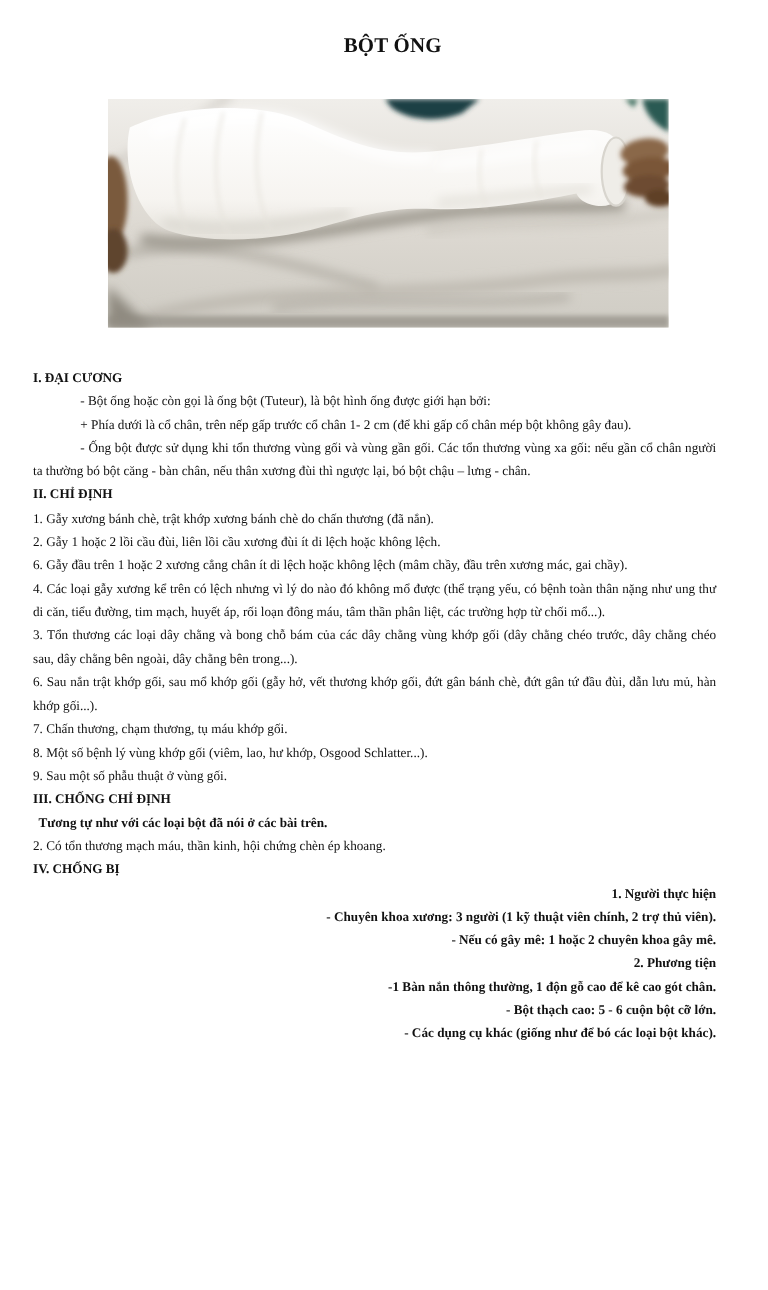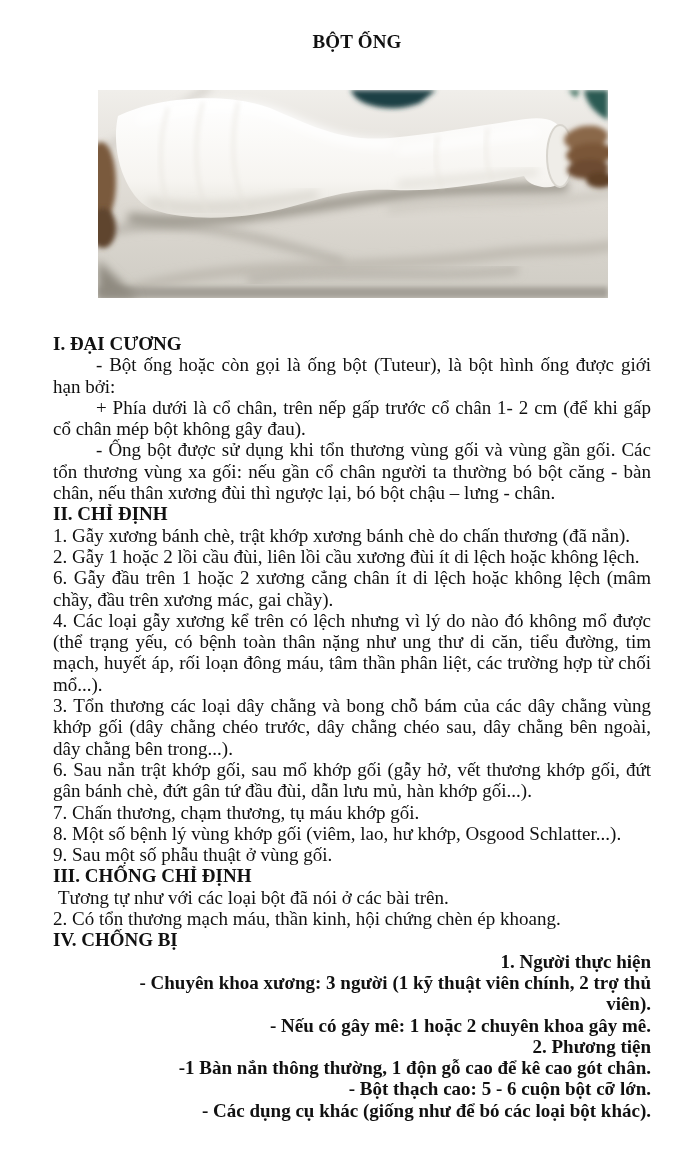--- a/index.html
+++ b/index.html
@@ -10,29 +10,29 @@
   }
   .doc-title{
     margin:31px 0 0 0;text-align:center;font-size:19px;font-weight:bold;
     line-height:22px;letter-spacing:0.2px;padding-left:16px;
   }
   .figure-wrap{
     margin:37px 0 0 98px;width:510px;height:208px;overflow:hidden;
   }
   .figure-wrap svg{display:block;}
   .content{
-    margin:35px 47px 0 53px;
-    font-size:19px;line-height:21.3px;text-align:justify;
+    margin:35px 47px 0 30px;
+    font-size:12px;line-height:21.3px;text-align:justify;
   }
   .content p{margin:0;padding:0;}
   .content p.h{font-weight:bold;text-align:left;}
   .content p.sh{font-weight:bold;text-align:right;}
   .content p.p-indent{text-indent:43px;font-family:Liberation Serif, serif;}
   .content p.p-hang{padding-left:43px;text-align:right;font-weight:bold;}
-  .content p.p-space{padding-left:5px;text-align:left;}
+  .content p.p-space{padding-left:5px;text-align:left;font-weight:bold;}
 </style>
 </head>
 <body>
 
 <div class="page">
 
   <h1 class="doc-title">BỘT ỐNG</h1>
 
   <div class="figure-wrap">
     <svg width="510" height="208" viewBox="0 0 510 208" xmlns="http://www.w3.org/2000/svg">

